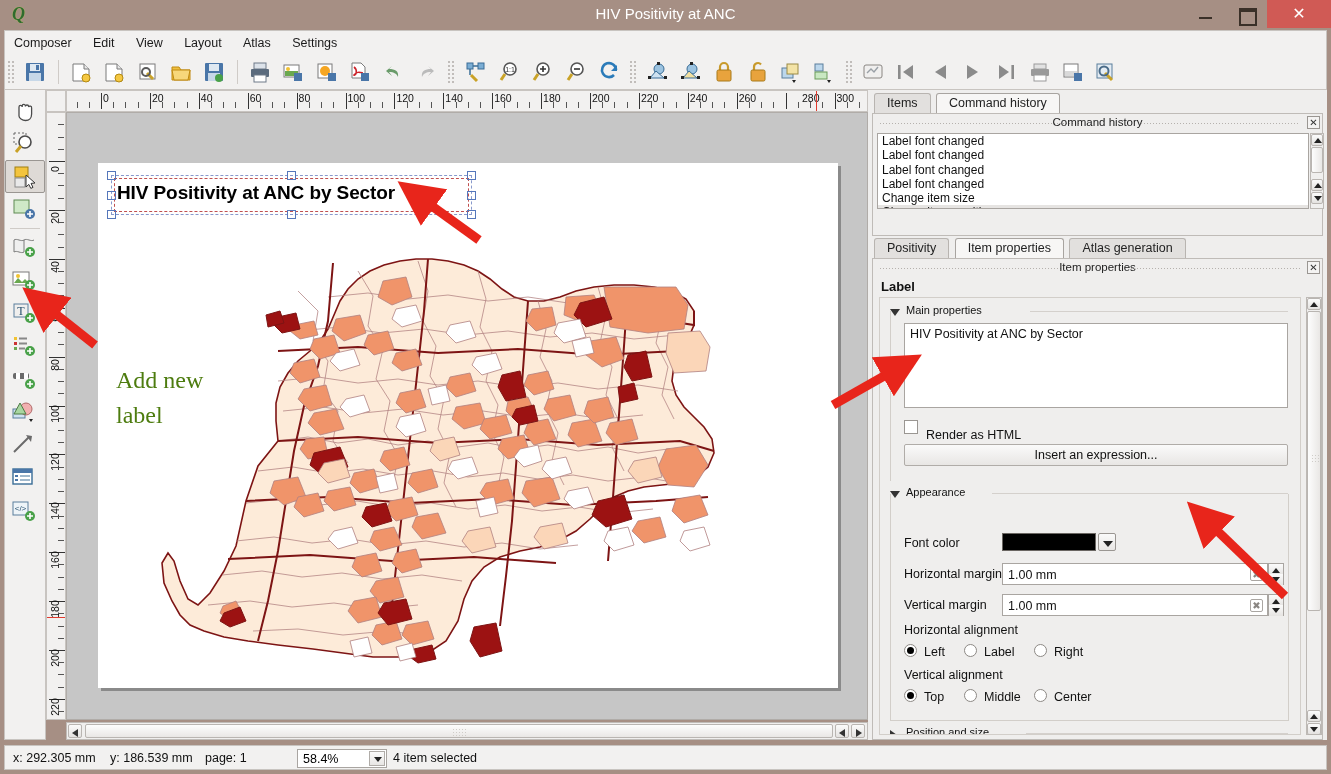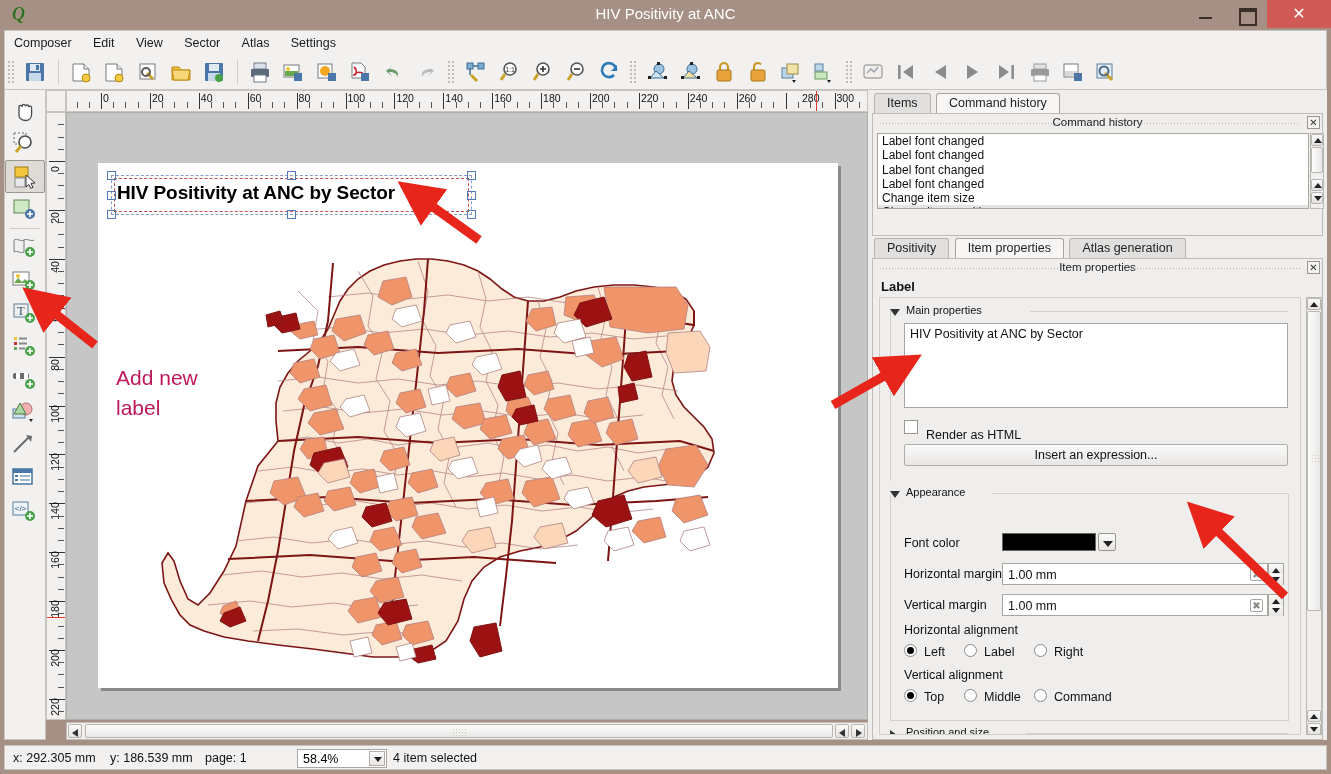--- a/index.html
+++ b/index.html
@@ -132,21 +132,21 @@
     border:1px dashed #8899cc;
   }
   .sel-inner{
     position:absolute; left:3px; top:3px; right:3px; bottom:3px;
     border:1px dashed #c05050;
   }
   .handle{
     position:absolute; width:9px; height:9px; border:1px solid #5577bb; background:transparent;
   }
   .annot{
-    position:absolute; font-size:21px; color:#be185d; line-height:1.45;
+    position:absolute; font-size:24px; color:#4d7c0f; line-height:1.45;font-family:Liberation Serif, serif;
   }
 
   
   .hscroll{
     position:absolute; left:66px; top:722px; width:802px; height:18px;
     background:#f0efee; border:1px solid #c0bcb8;
   }
   .sb-btn{
     position:absolute; top:1px; width:14px; height:14px; background:linear-gradient(#fbfbfb,#e4e2e0);
     border:1px solid #b9b5b1; border-radius:2px;
@@ -315,21 +315,21 @@
       <div class="win-btn min"></div>
       <div class="win-btn max"></div>
       <div class="win-btn close"><span>✕</span></div>
     </div>
   </div>
 
   <div class="menubar">
     <span class="mi">Composer</span>
     <span class="mi">Edit</span>
     <span class="mi">View</span>
-    <span class="mi">Sector</span>
+    <span class="mi">Layout</span>
     <span class="mi">Atlas</span>
     <span class="mi">Settings</span>
   </div>
 
   <div class="toolbar">
     <span class="tb-grip"></span>
 
     <span class="tbi"><svg width="22" height="22">
       <rect x="2" y="2" width="18" height="18" rx="1" fill="#4a76a8"></rect>
           <rect x="6" y="3" width="10" height="7" fill="#dfe9f2"></rect>
@@ -1049,21 +1049,21 @@
         <div class="radio-label" style="left:104px; top:347px;">Label</div>
         <div class="radio" style="left:154px; top:346px;"></div>
         <div class="radio-label" style="left:174px; top:347px;">Right</div>
 
         <div class="fieldlabel" style="left:24px; top:370px;">Vertical alignment</div>
         <div class="radio on" style="left:24px; top:391px;"></div>
         <div class="radio-label" style="left:44px; top:392px;">Top</div>
         <div class="radio" style="left:84px; top:391px;"></div>
         <div class="radio-label" style="left:104px; top:392px;">Middle</div>
         <div class="radio" style="left:154px; top:391px;"></div>
-        <div class="radio-label" style="left:174px; top:392px;">Command</div>
+        <div class="radio-label" style="left:174px; top:392px;">Center</div>
 
         <div class="tri right" style="left:10px; top:432px; position:absolute;"></div>
         <div class="group-head" style="left:26px; top:428px; color:#111;">Position and size</div>
         <div class="hr-line" style="left:146px; top:435px; width:262px;"></div>
       </div>
 
       <div class="vsb" style="left:433px; top:38px; width:16px; height:438px;">
         <div class="arrbtn" style="top:0; width:14px;">
             <i style="border-bottom:5px solid #222"></i>
           </div>

